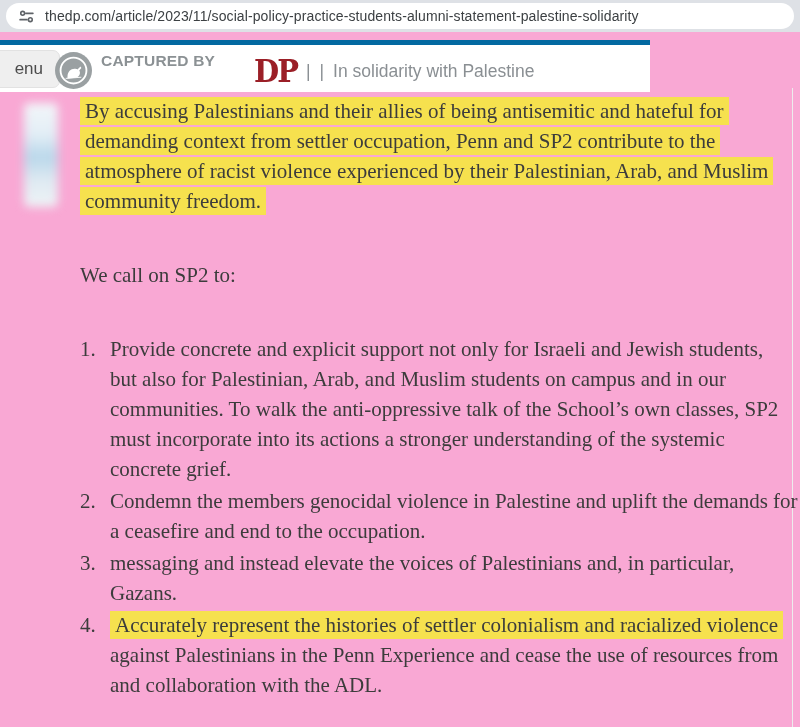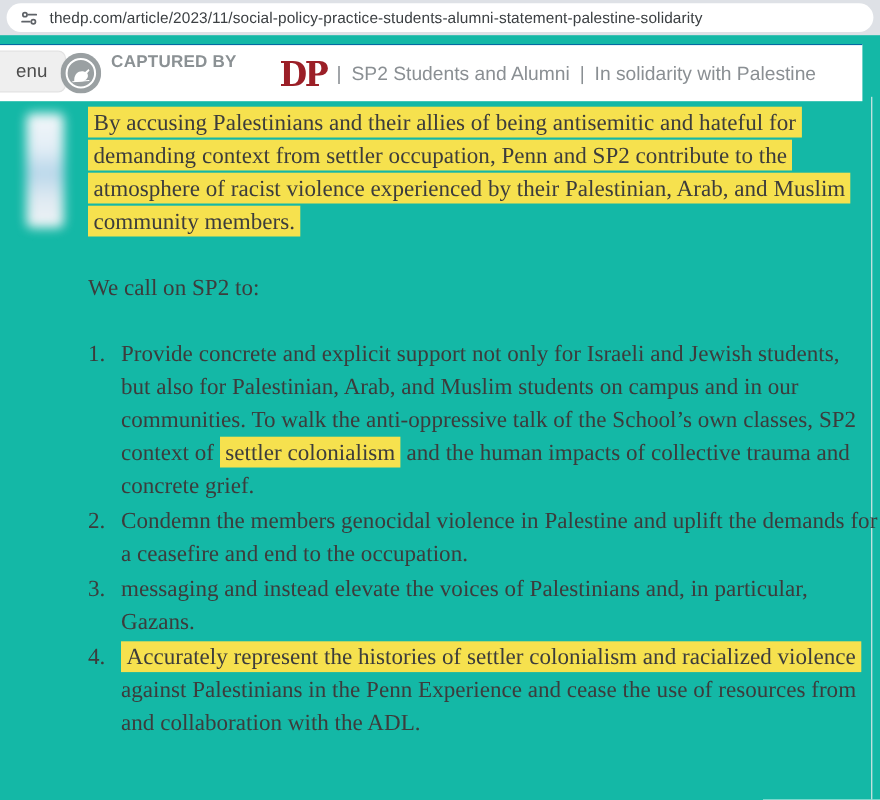--- a/index.html
+++ b/index.html
@@ -1,35 +1,35 @@
 <!DOCTYPE html>
 <html style="--hl: #F6E14E; --dp-red: #9B1F27; --wm-gray: #8B9194; --mast-gray: #8A8F93; --chrome-bg: #DEE1E6; --body-text: #3C3C3C;"><head>
 <meta charset="utf-8">
 <style>
   * { box-sizing: border-box; }
   html,body { margin:0; padding:0; background:#fff; }
   .page {
     position:relative; width:800px; height:727px; overflow:hidden;
-    background:#14b8a6; font-family:"Liberation Sans", sans-serif;
+    background:#f9a8d4; font-family:"Liberation Sans", sans-serif;
   }
 
   
   .chrome { position:absolute; top:0; left:0; width:800px; height:32px; background:var(--chrome-bg,#dee1e6); }
   .pill {
     position:absolute; left:6px; right:6px; top:3px; height:26px;
     background:#fff; border-radius:13px; display:flex; align-items:center;
     padding:0 12px; gap:10px;
   }
   .url { font-size:14px; color:#3c4043; letter-spacing:.1px; white-space:nowrap; }
   .tune-icon { display:flex; align-items:center; }
 
   
   .site-header {
-    position:absolute; top:40px; left:0; width:784px; height:52px;
-    background:#fff; border-top:1px solid #0369a1;
+    position:absolute; top:40px; left:0; width:650px; height:52px;
+    background:#fff; border-top:5px solid #0369a1;
   }
   .menu-btn {
     position:absolute; left:-16px; top:5px; width:76px; height:38px;
     background:#efefef; border:1px solid #e2e2e2; border-radius:7px;
     display:flex; align-items:center; justify-content:flex-end;
     padding-right:16px; font-size:17px; color:#4c4c4c;
   }
   .watermark { position:absolute; left:55px; top:7px; display:flex; align-items:flex-start; gap:9px; }
   .cm-text {
     font-weight:bold; font-size:15.5px; line-height:18px;
@@ -49,21 +49,21 @@
     filter:blur(5px);
   }
   .right-hairline { position:absolute; right:7px; top:88px; bottom:0; width:1px; background:#ececec; }
 
   
   .article {
     position:absolute; left:80px; top:92px; width:714px; padding-top:4px;
     font-family:"Liberation Serif","DejaVu Serif",serif;
     color:var(--body-text,#3c3c3c); font-size:21px;
   }
-  .block + .block { margin-top:30px; }
+  .block + .block { margin-top:44px; }
   .line { height:30px; line-height:30px; white-space:nowrap; }
   mark.hl { background:var(--hl,#f6e14e); color:inherit; padding:2px 5px; }
   .ol-item { display:flex; }
   .ol-item + .ol-item { margin-top:2px; }
   .ol-num { width:24px; flex:0 0 24px; margin-right:6px; line-height:30px; }
 </style>
 </head>
 <body>
 
 <div class="page">
@@ -97,47 +97,46 @@
         </svg>
       </span>
       <div class="cm-text">
         <div>CAPTURED BY</div>
       </div>
     </div>
 
     <div class="masthead">
       <span class="dp-logo">DP</span>
       <span class="mast-sep">|</span>
-      <span class="mast-text">SP2 Students and Alumni</span>
       <span class="mast-sep">|</span>
       <span class="mast-text">In solidarity with Palestine</span>
     </div>
   </div>
 
   <div class="blur-widget"></div>
   <div class="right-hairline"></div>
 
   <div class="article" id="article-content">
       <div class="block">
         <div class="line"><mark class="hl">By accusing Palestinians and their allies of being antisemitic and hateful for</mark></div>
         <div class="line"><mark class="hl">demanding context from settler occupation, Penn and SP2 contribute to the</mark></div>
         <div class="line"><mark class="hl">atmosphere of racist violence experienced by their Palestinian, Arab, and Muslim</mark></div>
-        <div class="line"><mark class="hl">community members.</mark></div>
+        <div class="line"><mark class="hl">community freedom.</mark></div>
       </div>
       <div class="block">
         <div class="line"><span>We call on SP2 to:</span></div>
       </div>
       <div class="block">
         <div class="ol-item">
           <div class="ol-num">1.</div>
           <div>
             <div class="line"><span>Provide concrete and explicit support not only for Israeli and Jewish students,</span></div>
             <div class="line"><span>but also for Palestinian, Arab, and Muslim students on campus and in our</span></div>
             <div class="line"><span>communities. To walk the anti-oppressive talk of the School’s own classes, SP2</span></div>
-            <div class="line"><span>context of </span><mark class="hl">settler colonialism</mark><span> and the human impacts of collective trauma and</span></div>
+            <div class="line"><span>must incorporate into its actions a stronger understanding of the systemic</span></div>
             <div class="line"><span>concrete grief.</span></div>
           </div>
         </div>
         <div class="ol-item">
           <div class="ol-num">2.</div>
           <div>
             <div class="line"><span>Condemn the members genocidal violence in Palestine and uplift the demands for</span></div>
             <div class="line"><span>a ceasefire and end to the occupation.</span></div>
           </div>
         </div>

